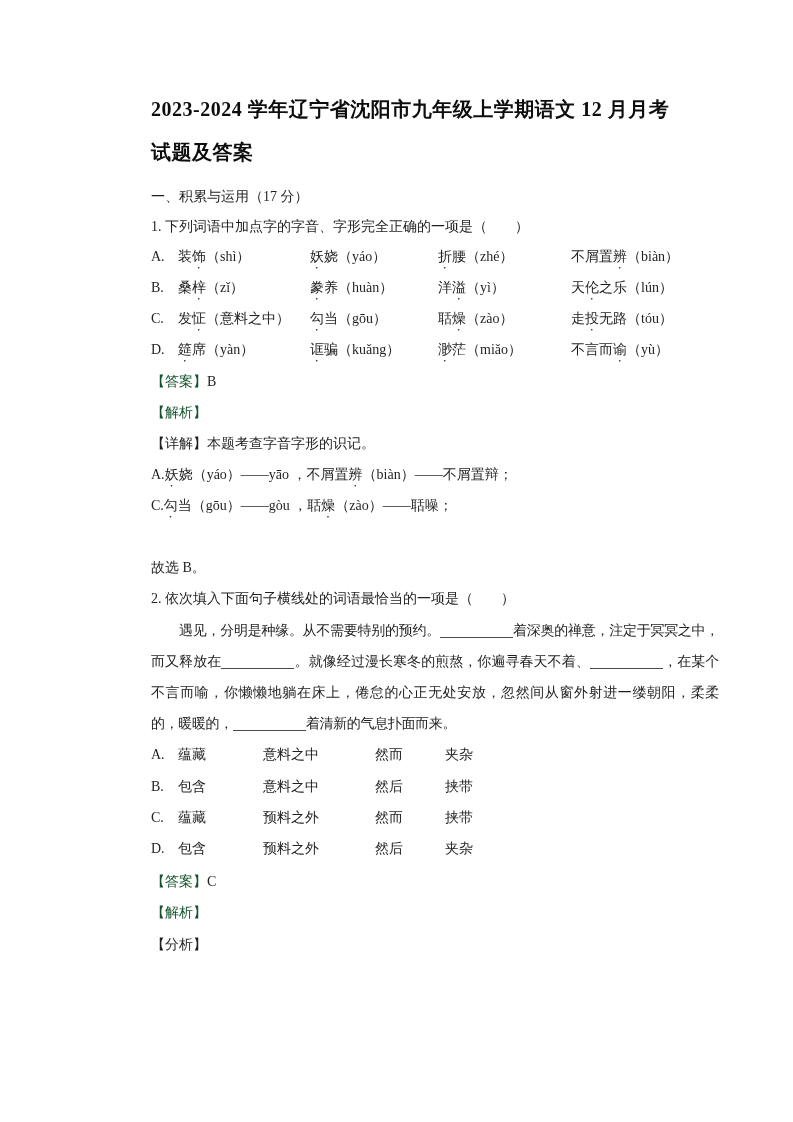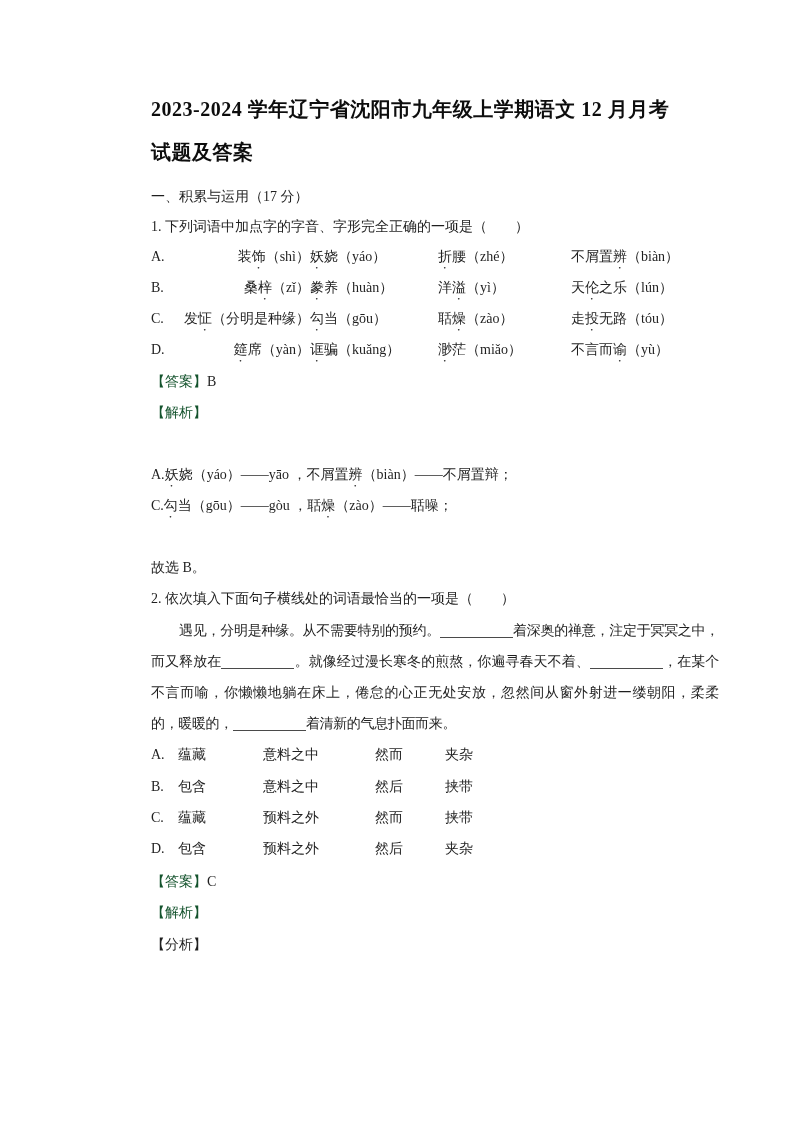--- a/index.html
+++ b/index.html
@@ -4,21 +4,21 @@
 <style>
   html,body{margin:0;padding:0;background:#ffffff;}
   .page{
     position:relative;width:793px;height:1122px;background:#ffffff;overflow:hidden;
     font-family:"Liberation Serif","DejaVu Serif",serif;color:#1f1f1f;
   }
   .line{position:absolute;left:113px;font-size:14px;line-height:21px;white-space:nowrap;margin-left:38px;}
   .title{font-size:20px;font-weight:700;color:#0d0d0d;letter-spacing:0.5px;}
   .row{display:flex;}
   .lbl{display:inline-block;width:27px;flex:0 0 27px;}
-  .q1c1{display:inline-block;width:132px;flex:0 0 132px;text-align:right;}
+  .q1c1{display:inline-block;width:132px;flex:0 0 132px;}
   .q1c2{display:inline-block;width:128px;flex:0 0 128px;}
   .q1c3{display:inline-block;width:133px;flex:0 0 133px;}
   .q2c1{display:inline-block;width:85px;flex:0 0 85px;}
   .q2c2{display:inline-block;width:112px;flex:0 0 112px;}
   .q2c3{display:inline-block;width:70px;flex:0 0 70px;}
   .para{width:568px;white-space:normal;text-align:justify;letter-spacing:-0.35px;}
   .jl{text-align-last:justify;}
   .indent{text-indent:28px;}
   .marker{color:#14532d;}
   .blank{display:inline-block;height:14px;border-bottom:1px solid #4a4a4a;vertical-align:-3px;}
@@ -50,39 +50,40 @@
   </div>
   <div class="line row" style="top:277px">
     <span class="lbl">B.</span>
     <span class="q1c1"><span>桑</span><span class="em-dot">梓</span><span>（zǐ）</span></span>
     <span class="q1c2"><span class="em-dot">豢</span><span>养（huàn）</span></span>
     <span class="q1c3"><span>洋</span><span class="em-dot">溢</span><span>（yì）</span></span>
     <span><span>天</span><span class="em-dot">伦</span><span>之乐（lún）</span></span>
   </div>
   <div class="line row" style="top:308px">
     <span class="lbl">C.</span>
-    <span class="q1c1"><span>发</span><span class="em-dot">怔</span><span>（分明是种缘）</span></span>
+    <span class="q1c1"><span>发</span><span class="em-dot">怔</span><span>（意料之中）</span></span>
     <span class="q1c2"><span class="em-dot">勾</span><span>当（gōu）</span></span>
     <span class="q1c3"><span>聒</span><span class="em-dot">燥</span><span>（zào）</span></span>
     <span><span>走</span><span class="em-dot">投</span><span>无路（tóu）</span></span>
   </div>
   <div class="line row" style="top:339px">
     <span class="lbl">D.</span>
     <span class="q1c1"><span class="em-dot">筵</span><span>席（yàn）</span></span>
     <span class="q1c2"><span class="em-dot">诓</span><span>骗（kuǎng）</span></span>
     <span class="q1c3"><span class="em-dot">渺</span><span>茫（miǎo）</span></span>
     <span><span>不言而</span><span class="em-dot">谕</span><span>（yù）</span></span>
   </div>
 
   <div class="line" style="top:371px">
     <span class="marker">【答案】</span><span>B</span>
   </div>
   <div class="line" style="top:402px">
     <span class="marker">【解析】</span>
   </div>
+  <div class="line" style="top:433px">【详解】本题考查字音字形的识记。</div>
 
   <div class="line" style="top:464px"><span>A.</span><span class="em-dot">妖</span><span>娆（yáo）——yāo ，不屑置</span><span class="em-dot">辨</span><span>（biàn）——不屑置辩；</span></div>
   <div class="line" style="top:495px"><span>C.</span><span class="em-dot">勾</span><span>当（gōu）——gòu ，聒</span><span class="em-dot">燥</span><span>（zào）——聒噪；</span></div>
   <div class="line" style="top:557px">故选 B。</div>
 
   <div class="line" style="top:588px">2. 依次填入下面句子横线处的词语最恰当的一项是（　　）</div>
 
   <div class="line para jl indent" style="top:620px"><span>遇见，分明是种缘。从不需要特别的预约。</span><span class="blank" style="width: 73px;"></span><span>着深奥的禅意，注定于冥冥之中，</span></div>
   <div class="line para jl" style="top:651px"><span>而又释放在</span><span class="blank" style="width: 73px;"></span><span>。就像经过漫长寒冬的煎熬，你遍寻春天不着、</span><span class="blank" style="width: 73px;"></span><span>，在某个</span></div>
   <div class="line para jl" style="top:682px"><span>不言而喻，你懒懒地躺在床上，倦怠的心正无处安放，忽然间从窗外射进一缕朝阳，柔柔</span></div>

